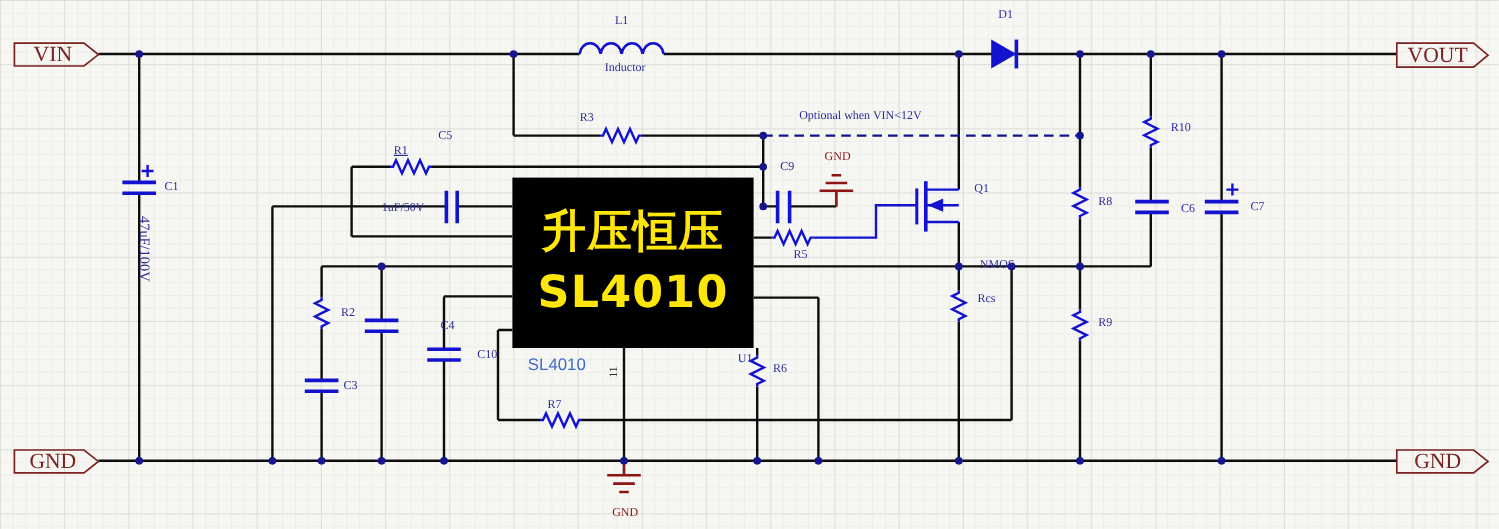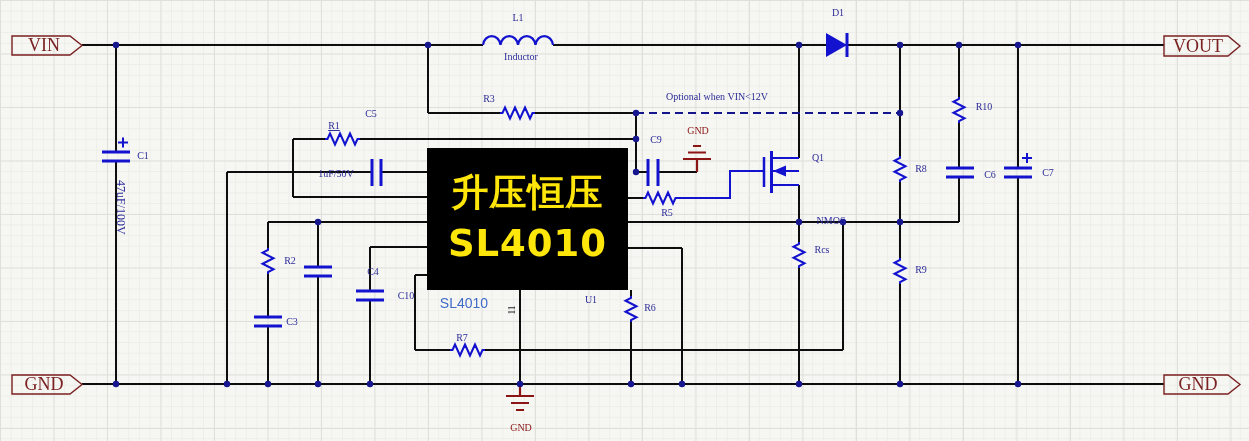--- a/index.html
+++ b/index.html
@@ -215,21 +215,21 @@
   <span class="lbl" style="left:921px;top:270px;">R9</span>
   <span class="lbl" style="left:990px;top:175px;">C6</span>
   <span class="lbl" style="left:1048px;top:173px;">C7</span>
 
   <span class="lbl" style="left:290px;top:261px;">R2</span>
   <span class="lbl" style="left:347px;top:272px;margin-left:26px;">C4</span>
   <span class="lbl" style="left:292px;top:322px;">C3</span>
   <span class="lbl" style="left:406px;top:296px;">C10</span>
 
   <span class="lbl part" style="left:464px;top:303px;">SL4010</span>
-  <span class="lbl" style="left:591px;top:300px;">U1</span>
+  <span class="lbl" style="left:621px;top:300px;">U1</span>
   <span class="lbl pin" style="left:513px;top:310px;">11</span>
 
   <span class="lbl" style="left:650px;top:308px;">R6</span>
   <span class="lbl" style="left:462px;top:338px;">R7</span>
 
   <span class="lbl red" style="left:521px;top:428px;">GND</span>
 
 </div>
 
 </body></html>

